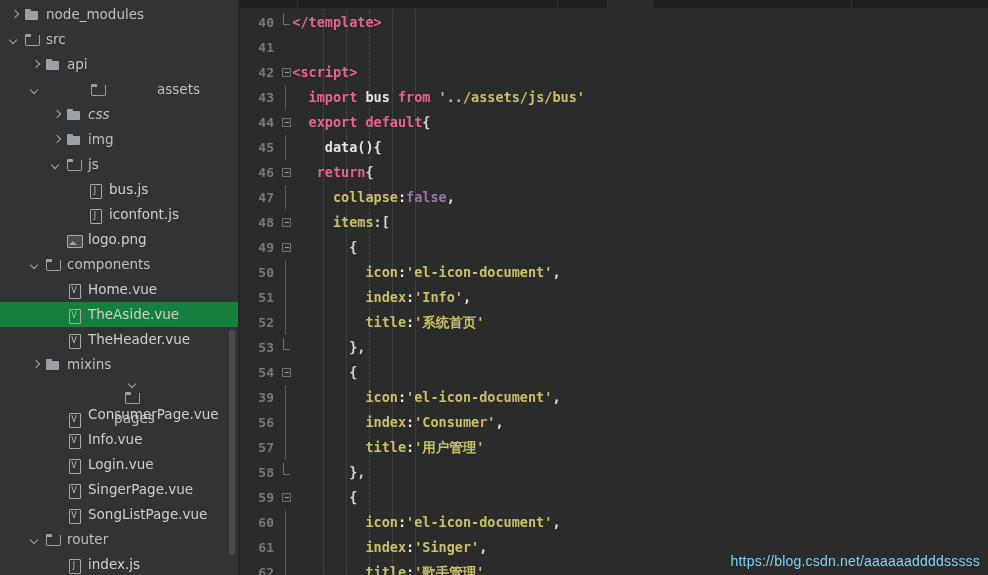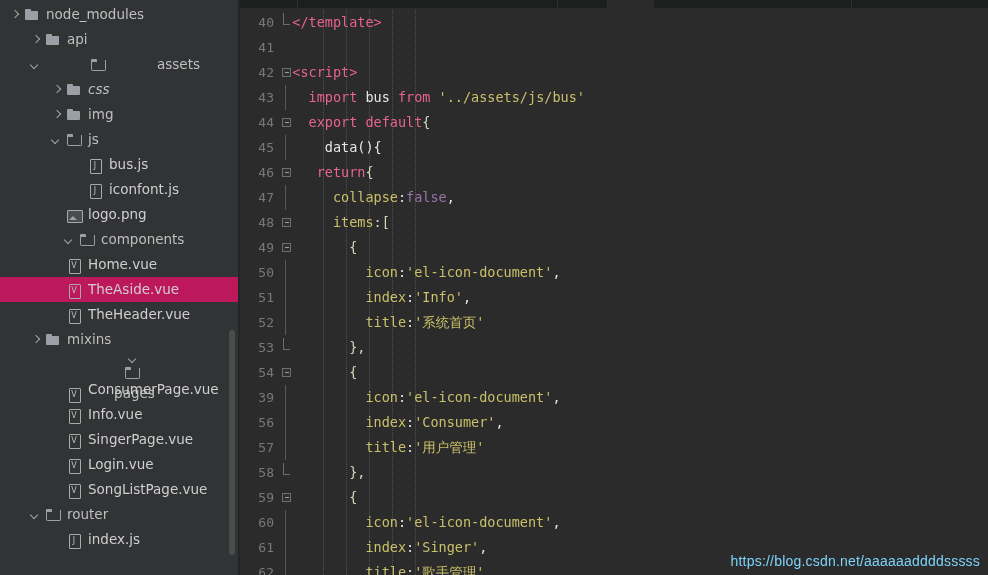--- a/index.html
+++ b/index.html
@@ -31,21 +31,21 @@
   }
   .row {
     position:relative;
     height:25px;
     display:flex;
     align-items:center;
     white-space:nowrap;
     font-size:13.5px;
     line-height:25px;
   }
-  .row.selected { background:#be185d; }
+  .row.selected { background:#15803d; }
   .row .arrow {
     width:13px; height:13px;
     flex:0 0 13px;
     position:relative;
     margin-right:3px;
   }
   .row .arrow.right::before {
     content:"";
     position:absolute;
     left:4px; top:3px;
@@ -205,20 +205,21 @@
     position:absolute;
     top:10px; left:0; right:0; bottom:0;
   }
   .cline {
     position:relative;
     height:25px;
     line-height:25px;
     white-space:pre;
     font-family:"DejaVu Sans Mono", monospace;
     font-size:13.5px;
+    font-weight:bold;
   }
   .lnum {
     position:absolute;
     left:0;
     width:34px;
     text-align:right;
     color:#76797a;
     font-family:"DejaVu Sans Mono", monospace;
     font-size:13px;
   }
@@ -286,20 +287,25 @@
 
 <div id="app">
 
   <div id="sidebar">
     <div id="tree">
         <div class="row" style="padding-left: 8px;">
           <span class="arrow right"></span>
           <span class="icon folder-closed"></span>
           <span class="label folder">node_modules</span>
         </div>
+        <div class="row" style="padding-left: 8px;">
+          <span class="arrow down"></span>
+          <span class="icon folder-open"></span>
+          <span class="label folder">src</span>
+        </div>
         <div class="row" style="padding-left: 29px;">
           <span class="arrow right"></span>
           <span class="icon folder-closed"></span>
           <span class="label folder">api</span>
         </div>
         <div class="row" style="padding-left: 29px; gap: 45px;">
           <span class="arrow down"></span>
           <span class="icon folder-open"></span>
           <span class="label folder">assets</span>
         </div>
@@ -326,21 +332,21 @@
         <div class="row" style="padding-left: 71px;">
           <span class="arrow "></span>
           <span class="icon file-js"></span>
           <span class="label file">iconfont.js</span>
         </div>
         <div class="row" style="padding-left: 50px;">
           <span class="arrow "></span>
           <span class="icon file-img"></span>
           <span class="label file">logo.png</span>
         </div>
-        <div class="row" style="padding-left: 29px; margin-left: 34px;">
+        <div class="row" style="padding-left: 29px;">
           <span class="arrow down"></span>
           <span class="icon folder-open"></span>
           <span class="label folder">components</span>
         </div>
         <div class="row" style="padding-left: 50px;">
           <span class="arrow "></span>
           <span class="icon file-vue"></span>
           <span class="label file">Home.vue</span>
         </div>
         <div class="row selected" style="padding-left: 50px;">
@@ -369,26 +375,26 @@
           <span class="label file">ConsumerPage.vue</span>
         </div>
         <div class="row" style="padding-left: 50px;">
           <span class="arrow "></span>
           <span class="icon file-vue"></span>
           <span class="label file">Info.vue</span>
         </div>
         <div class="row" style="padding-left: 50px;">
           <span class="arrow "></span>
           <span class="icon file-vue"></span>
+          <span class="label file">Login.vue</span>
+        </div>
+        <div class="row" style="padding-left: 50px;">
+          <span class="arrow "></span>
+          <span class="icon file-vue"></span>
           <span class="label file">SingerPage.vue</span>
-        </div>
-        <div class="row" style="padding-left: 50px;">
-          <span class="arrow "></span>
-          <span class="icon file-vue"></span>
-          <span class="label file">Login.vue</span>
         </div>
         <div class="row" style="padding-left: 50px;">
           <span class="arrow "></span>
           <span class="icon file-vue"></span>
           <span class="label file">SongListPage.vue</span>
         </div>
         <div class="row" style="padding-left: 29px;">
           <span class="arrow down"></span>
           <span class="icon folder-open"></span>
           <span class="label folder">router</span>

